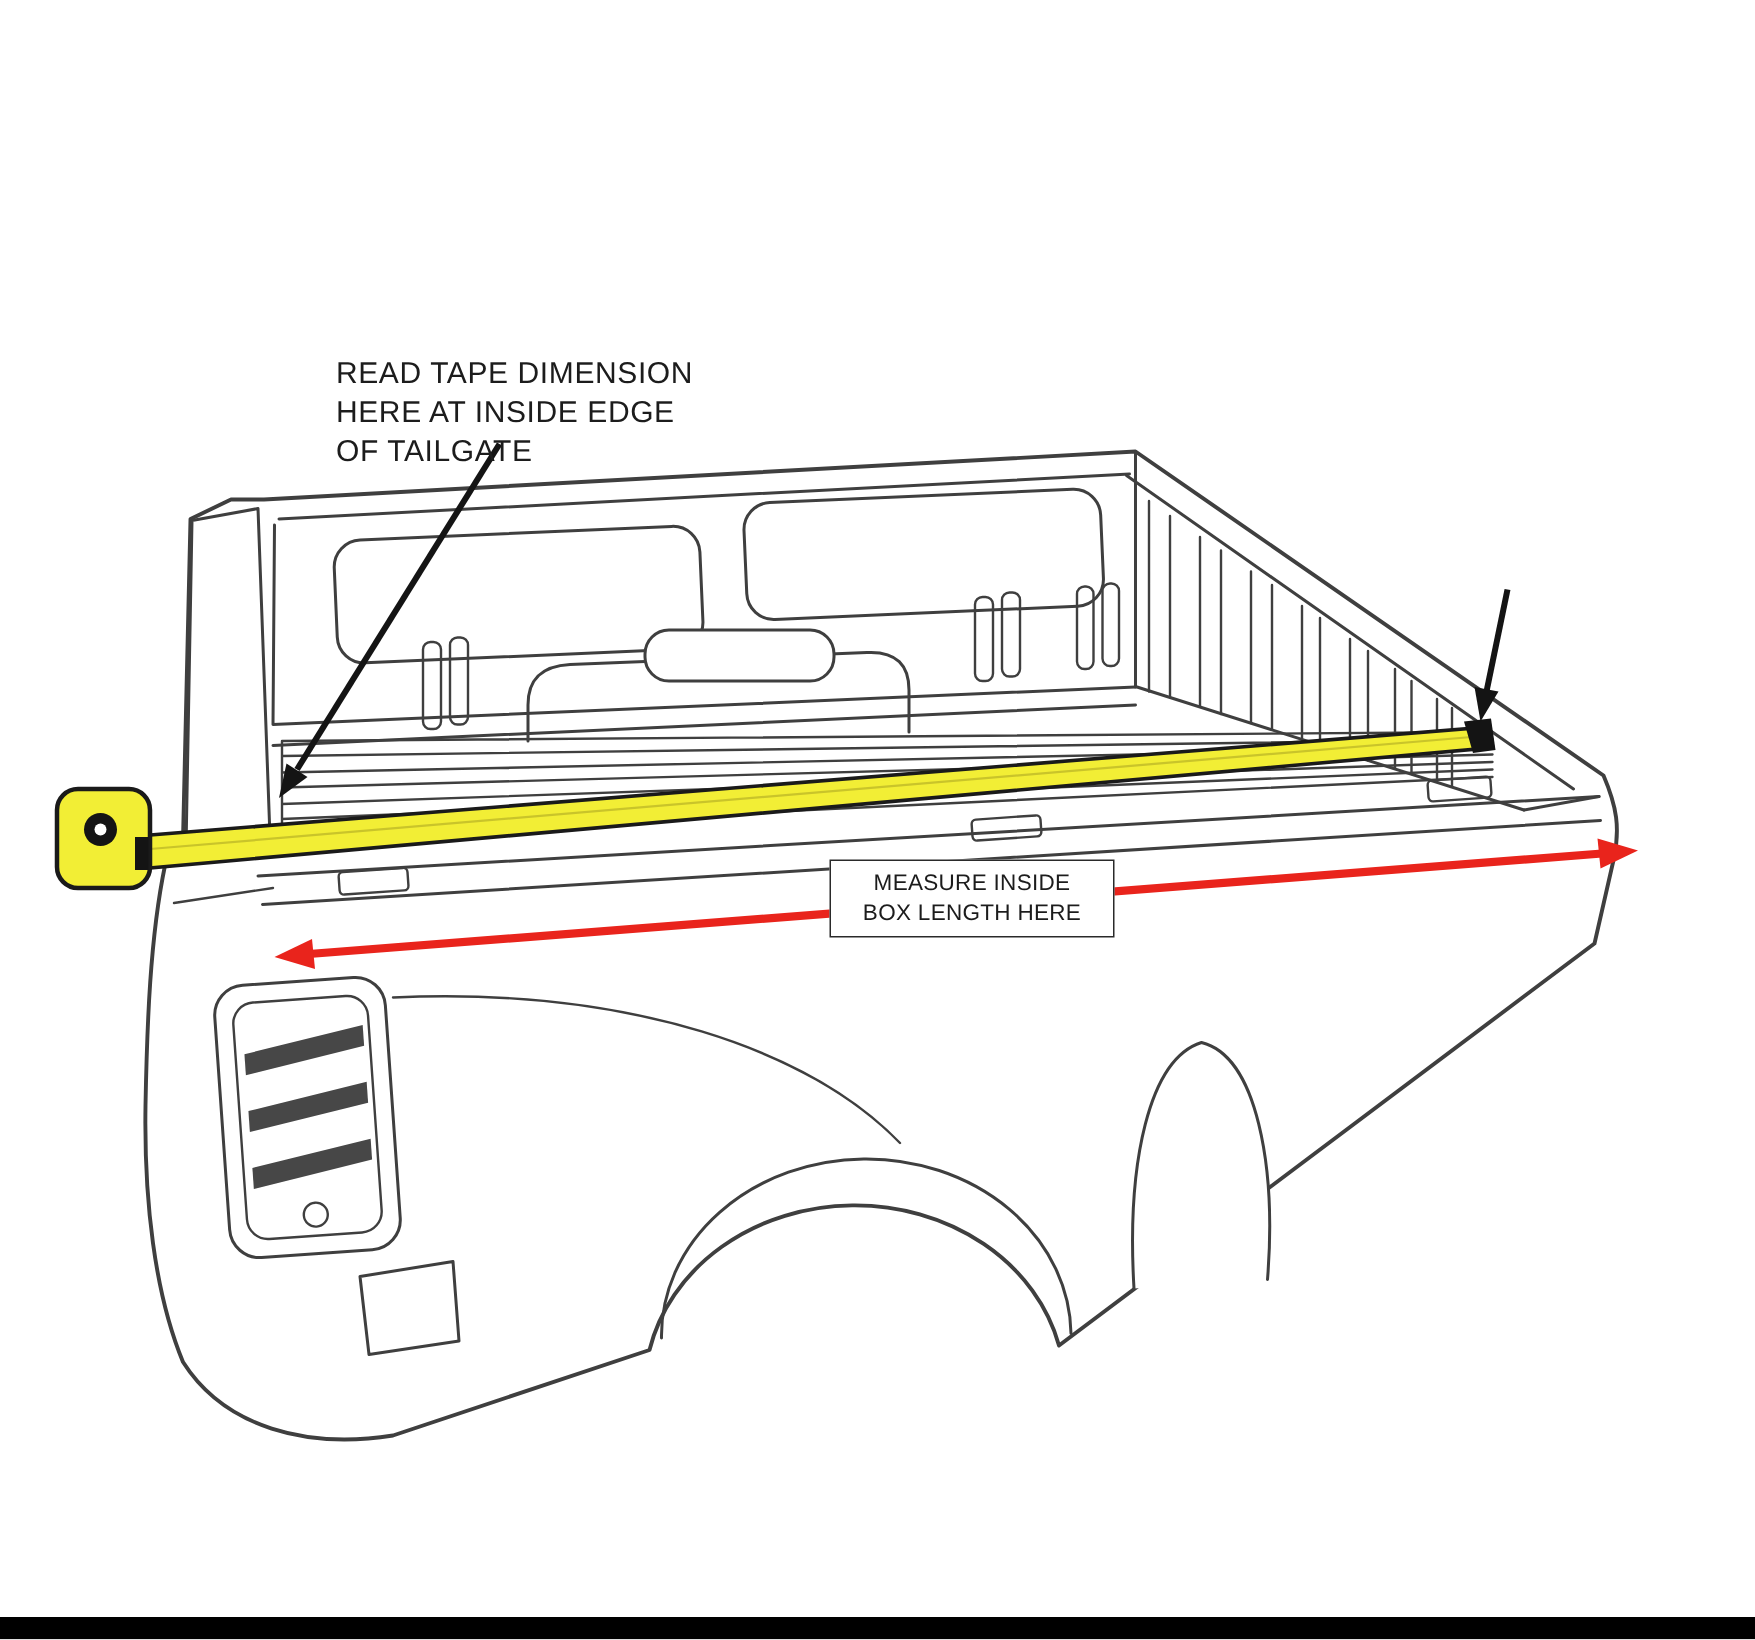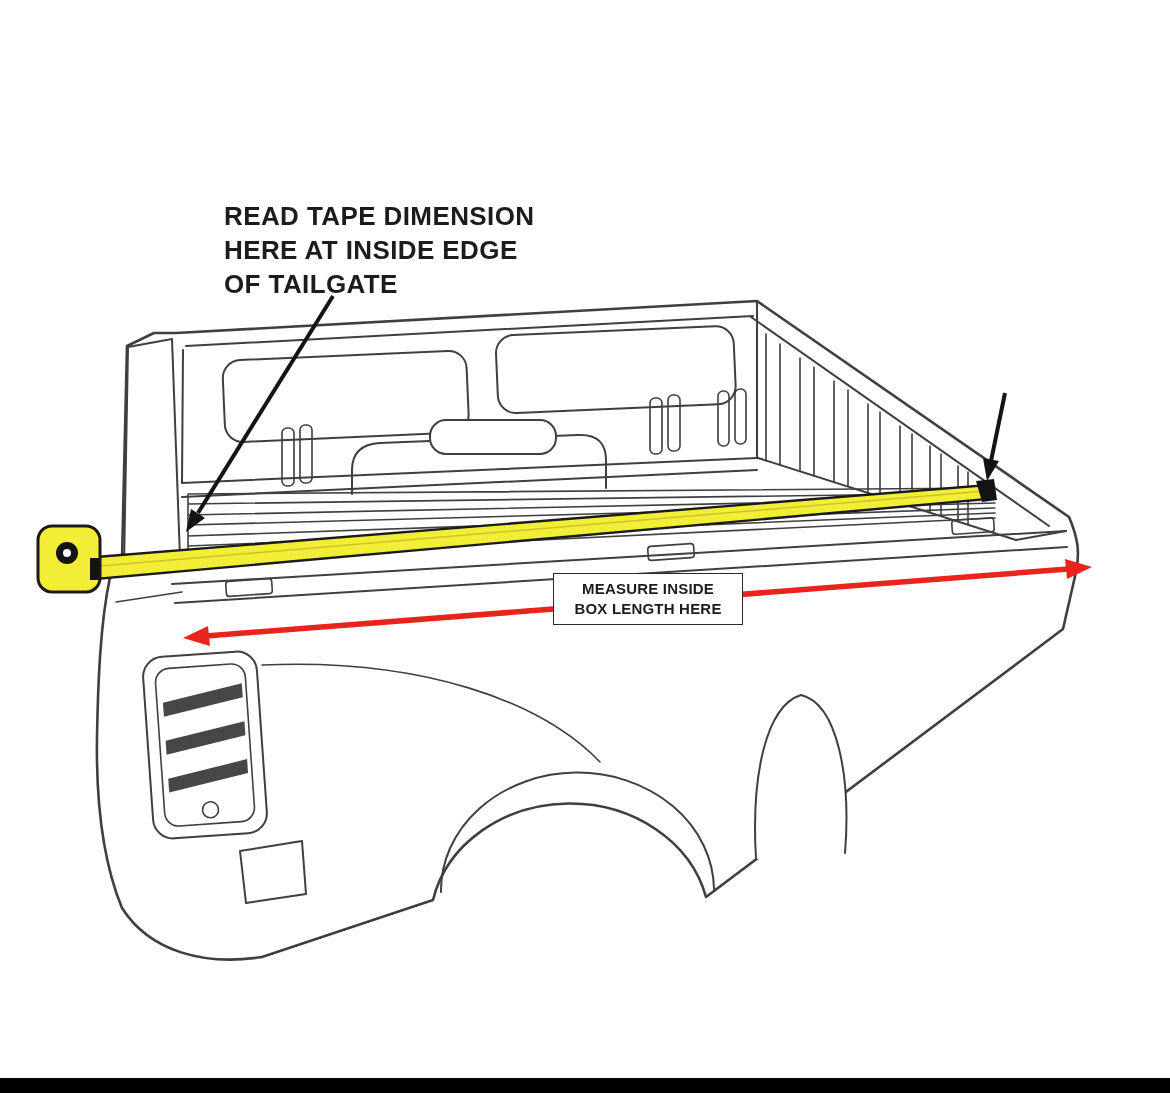--- a/index.html
+++ b/index.html
@@ -7,36 +7,37 @@
     position:relative;
     width:1170px;height:1093px;
     background:#fff;
     font-family:"Liberation Sans", sans-serif;
     overflow:hidden;
   }
   .stage svg{position:absolute;left:0;top:0;}
   .label{
     position:absolute;
     white-space:pre-line;
-    font-weight:bold;
-    font-size:26px;
+    font-weight:normal;
+    font-size:20px;
     line-height:1.3;
     letter-spacing:.4px;
     color:var(--ink,#1c1c1c);
+    margin-top:36px;
   }
   .label-read{left:224px;top:200px;}
   .label-hold{left:929px;top:224px;}
   .measure-box{
     position:absolute;
     left:553px;top:573px;width:180px;
     background:#fff;
     border:1.5px solid #2a2a2a;
     padding:5px 4px;
     text-align:center;
-    font-weight:bold;
+    font-weight:normal;
     font-size:15px;
     line-height:1.32;
     letter-spacing:.2px;
     white-space:pre-line;
     color:var(--ink,#1c1c1c);
   }
   .bottom-bar{
     position:absolute;
     left:0;top:1078px;width:1170px;height:15px;
     background:var(--bar,#000);

